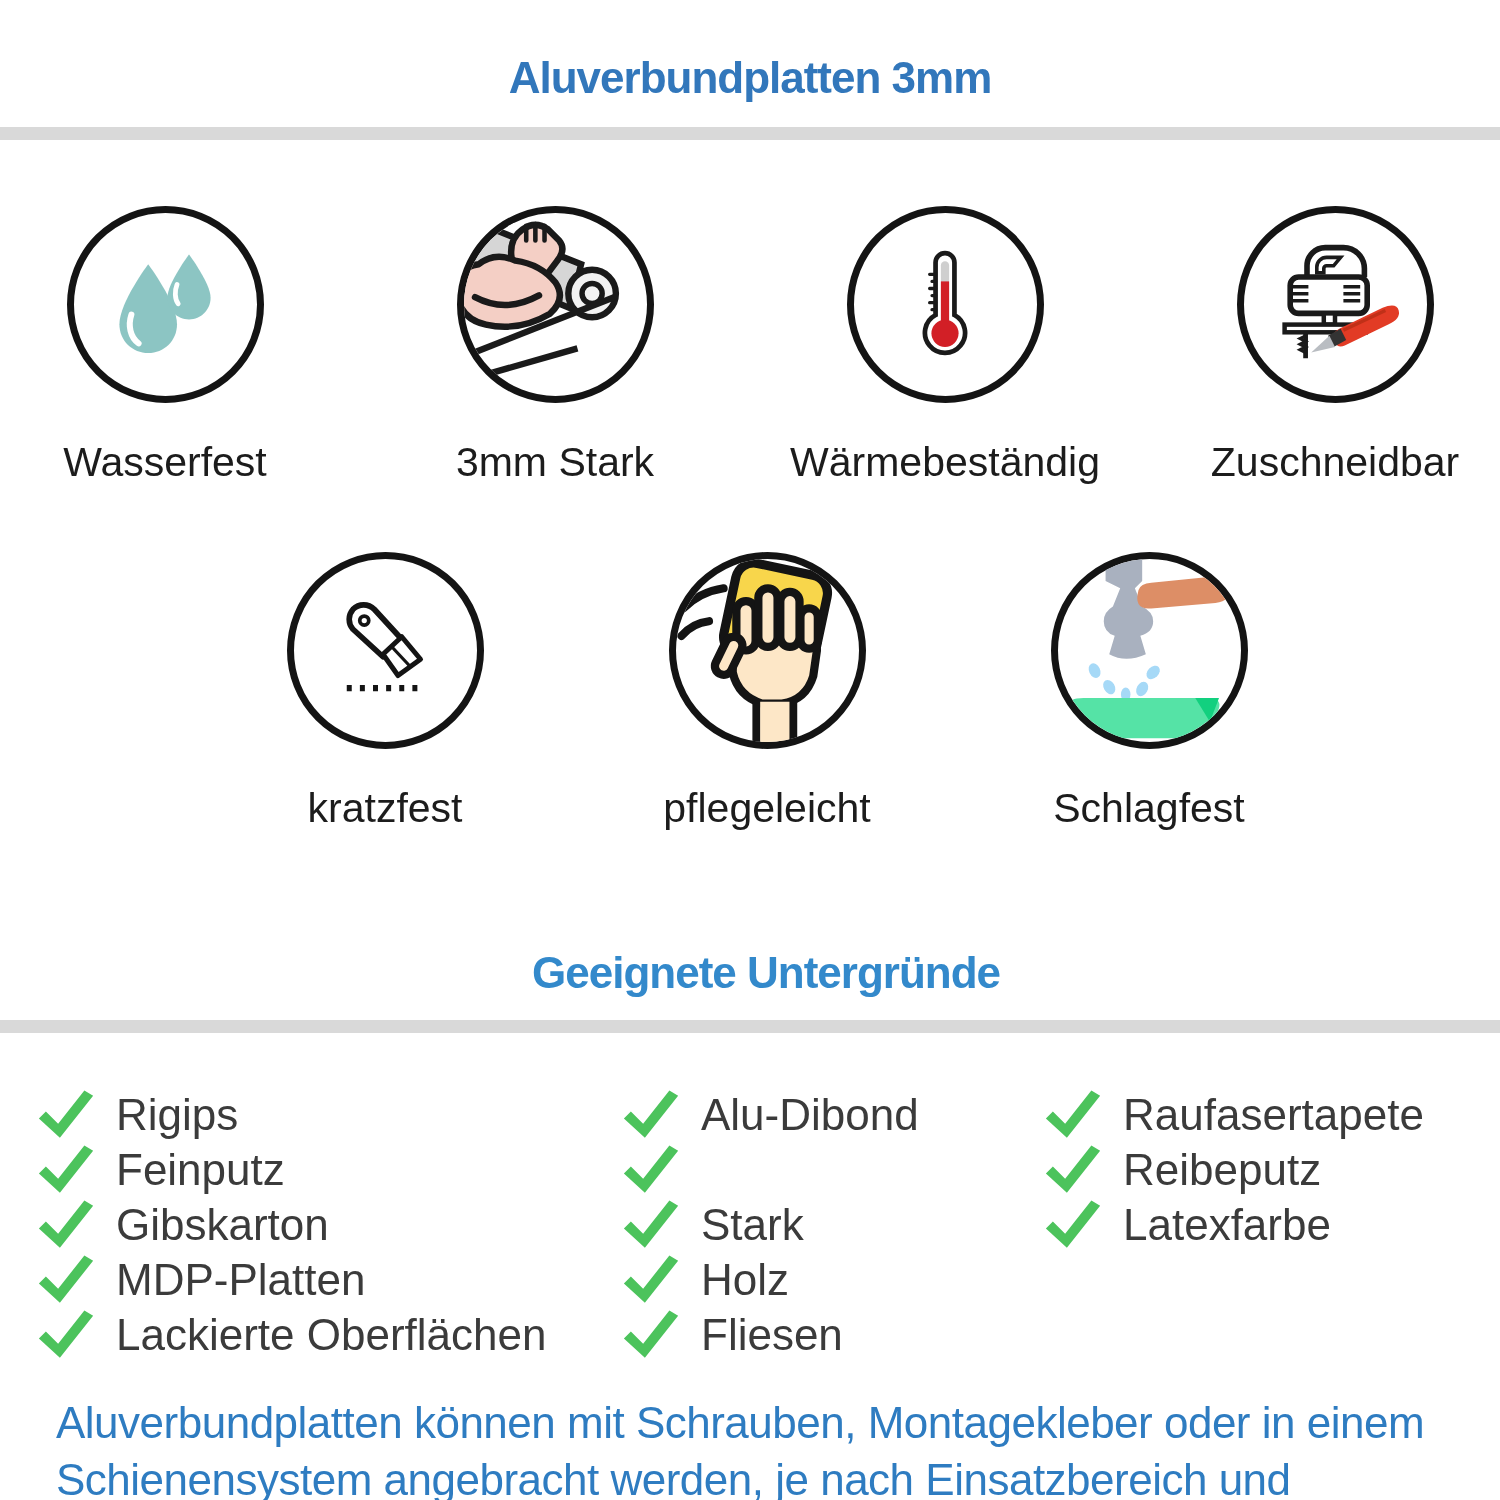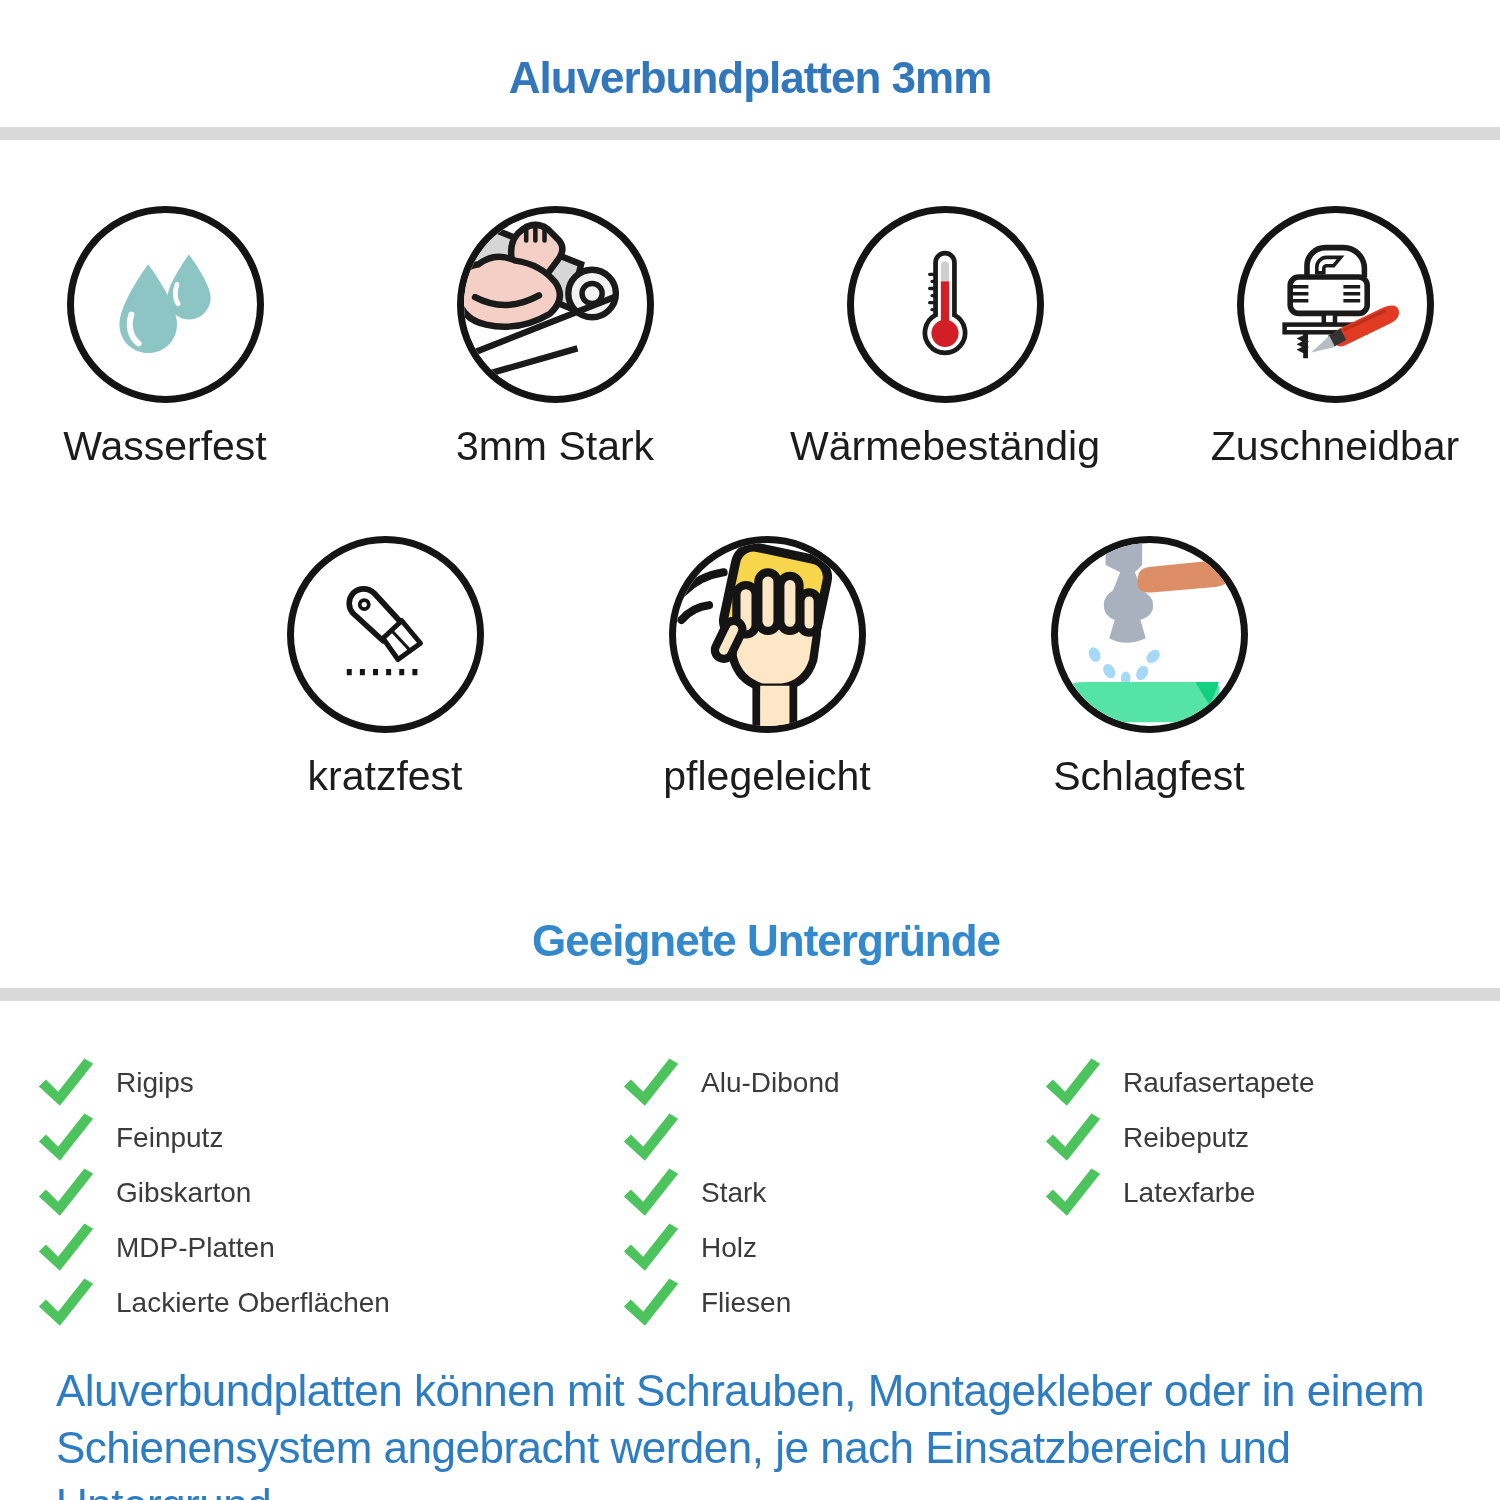--- a/index.html
+++ b/index.html
@@ -19,29 +19,29 @@
   
   .row1{display:flex;justify-content:space-between;padding:0 55px;margin-top:66px;}
   .row2{display:flex;justify-content:center;gap:82px;padding-left:34px;margin-top:66px;}
   .feature{display:flex;flex-direction:column;align-items:center;width:220px;}
   .row2 .feature{width:300px;align-items:center;}
   .circle{
     width:183px;height:183px;border:7px solid #141414;border-radius:50%;
     background:#fff;overflow:hidden;display:flex;align-items:center;justify-content:center;
   }
   .circle svg{display:block;}
-  .feature-label{margin-top:20px;font-size:41px;color:#1c1c1c;white-space:nowrap;}
+  .feature-label{margin-top:36px;font-size:41px;color:#1c1c1c;white-space:nowrap;}
 
   
   .substrates{display:flex;padding-left:38px;margin-top:54px;}
   .col{display:flex;flex-direction:column;}
   .col1{width:585px;} .col2{width:422px;} .col3{width:440px;}
   .check-item{display:flex;align-items:center;height:55px;}
   .check-item svg{width:56px;height:56px;margin-right:22px;flex:none;}
-  .check-item .txt{font-size:28px;color:#3b3b3b;white-space:nowrap;}
+  .check-item .txt{font-size:44px;color:#3b3b3b;white-space:nowrap;}
 
   .footer{
     margin-top:32px;padding-left:56px;color:#2e7cc1;font-size:44px;
     line-height:57px;letter-spacing:-0.5px;
   }
 </style>
 </head>
 <body>
 
 <svg width="0" height="0" style="position:absolute">

